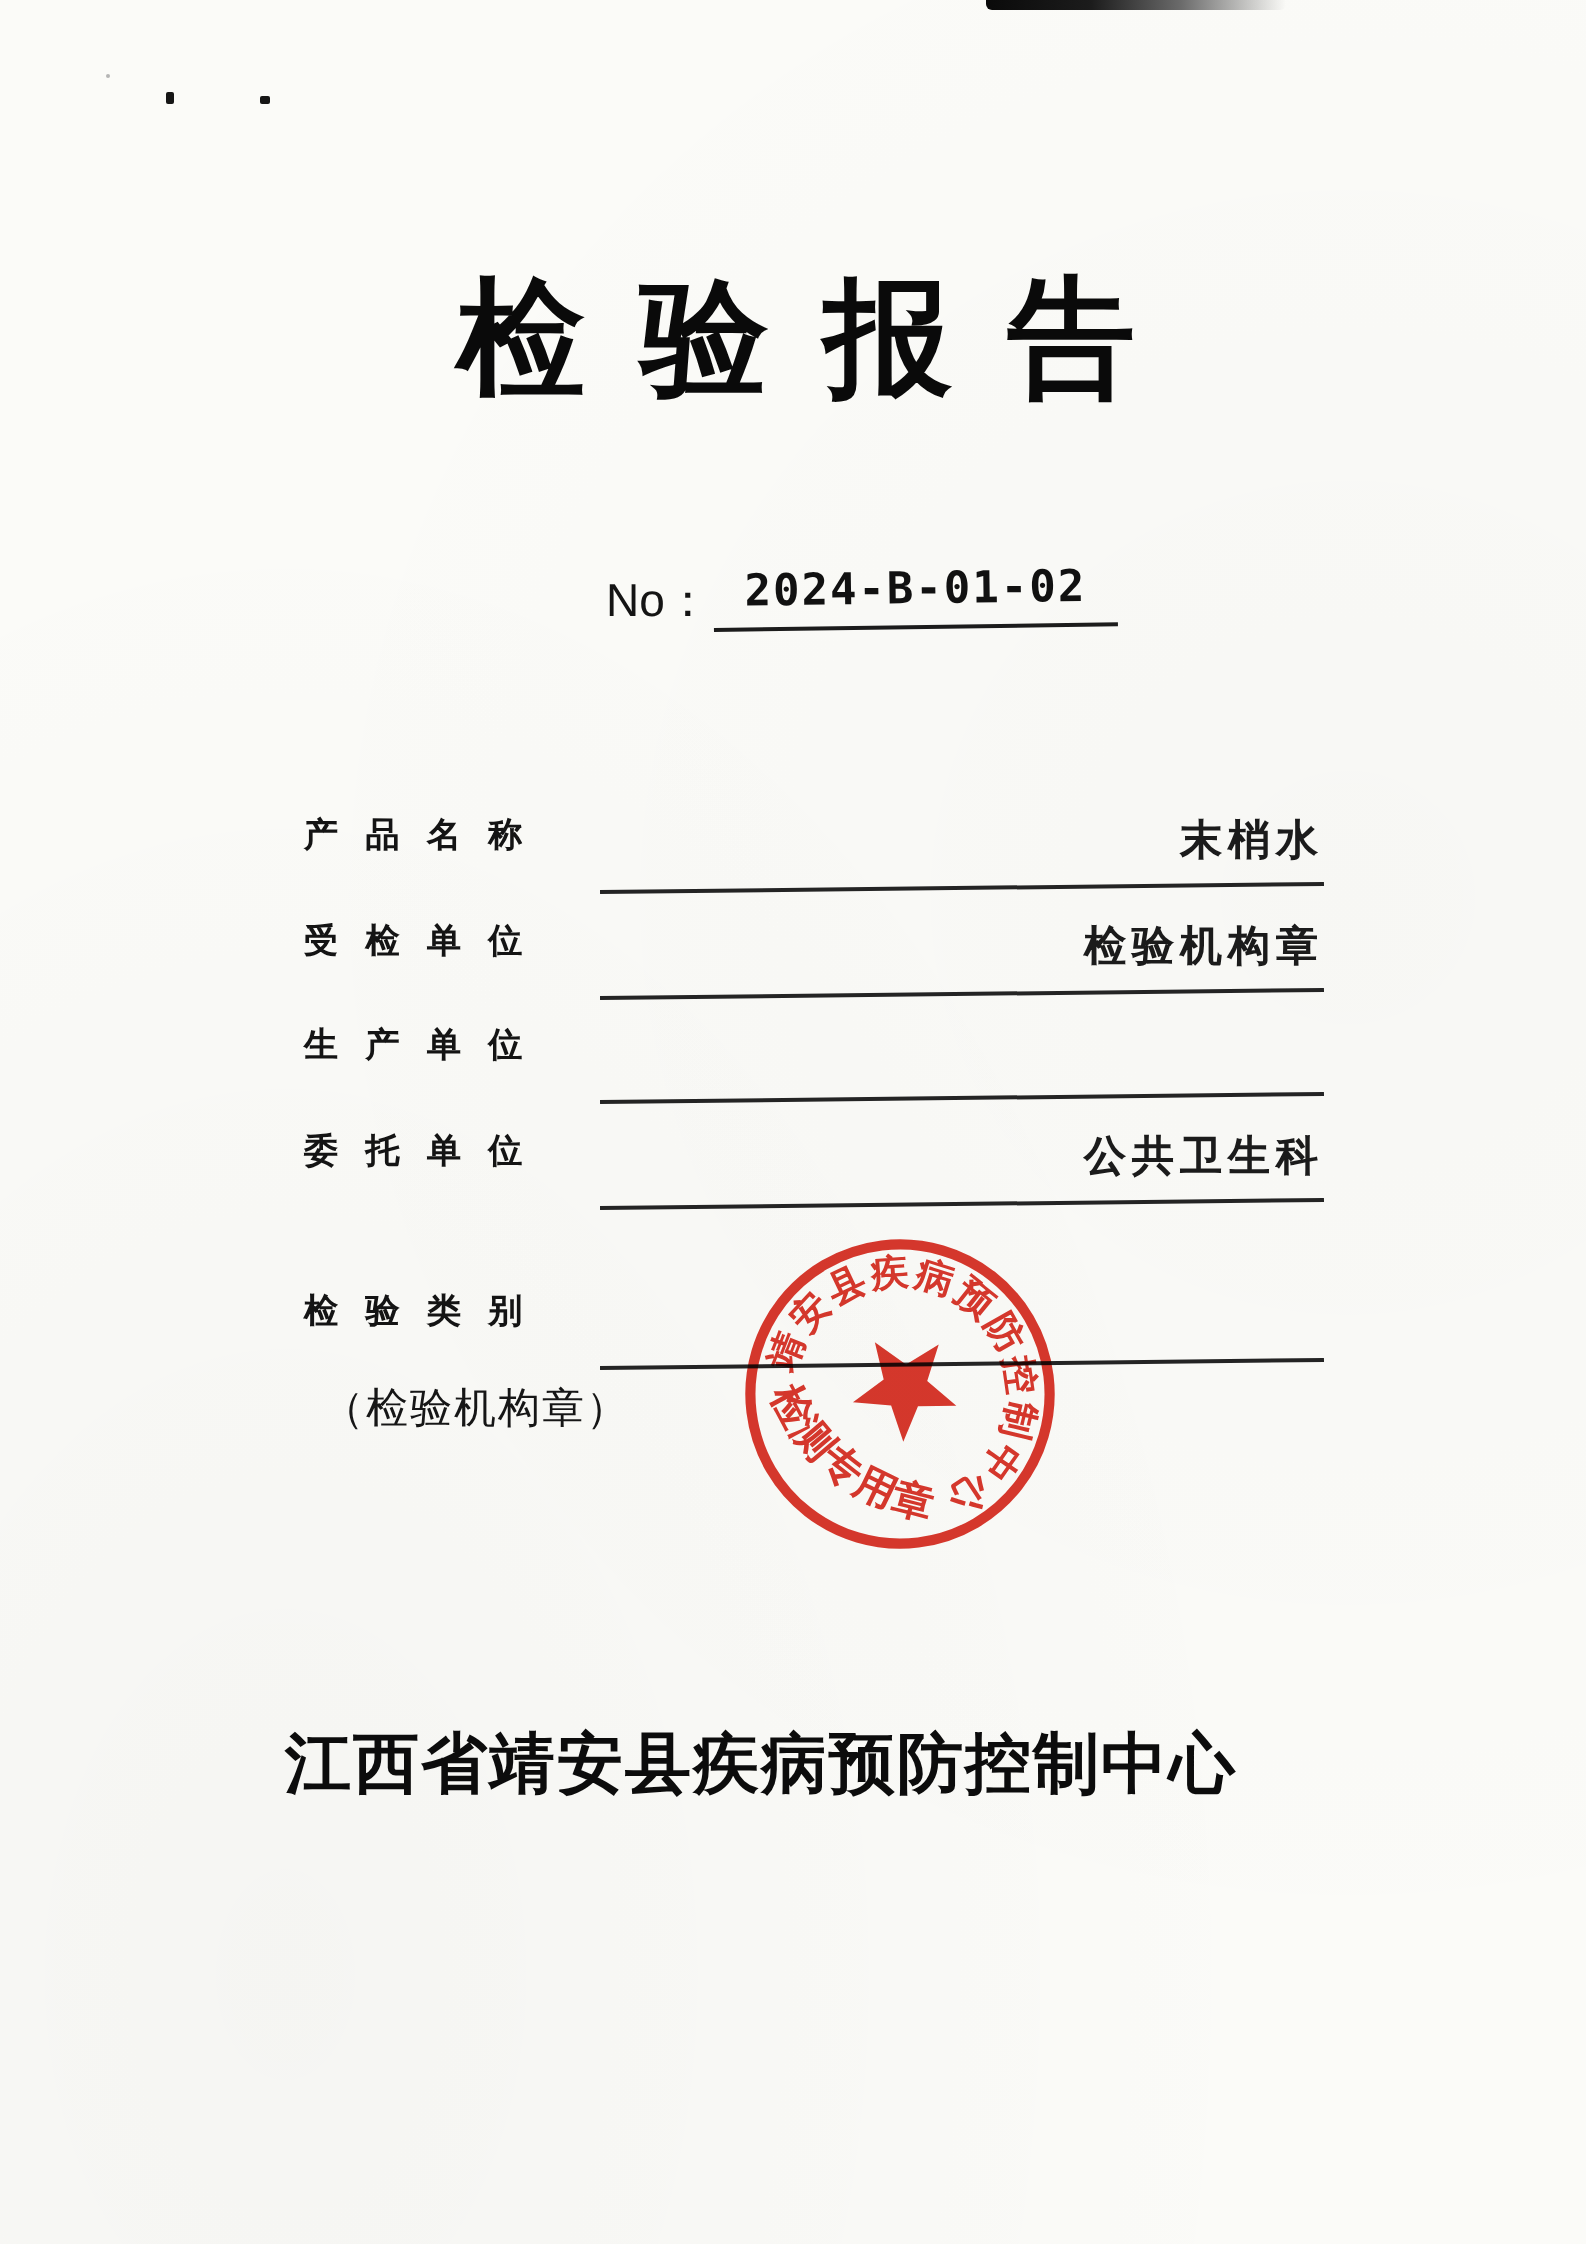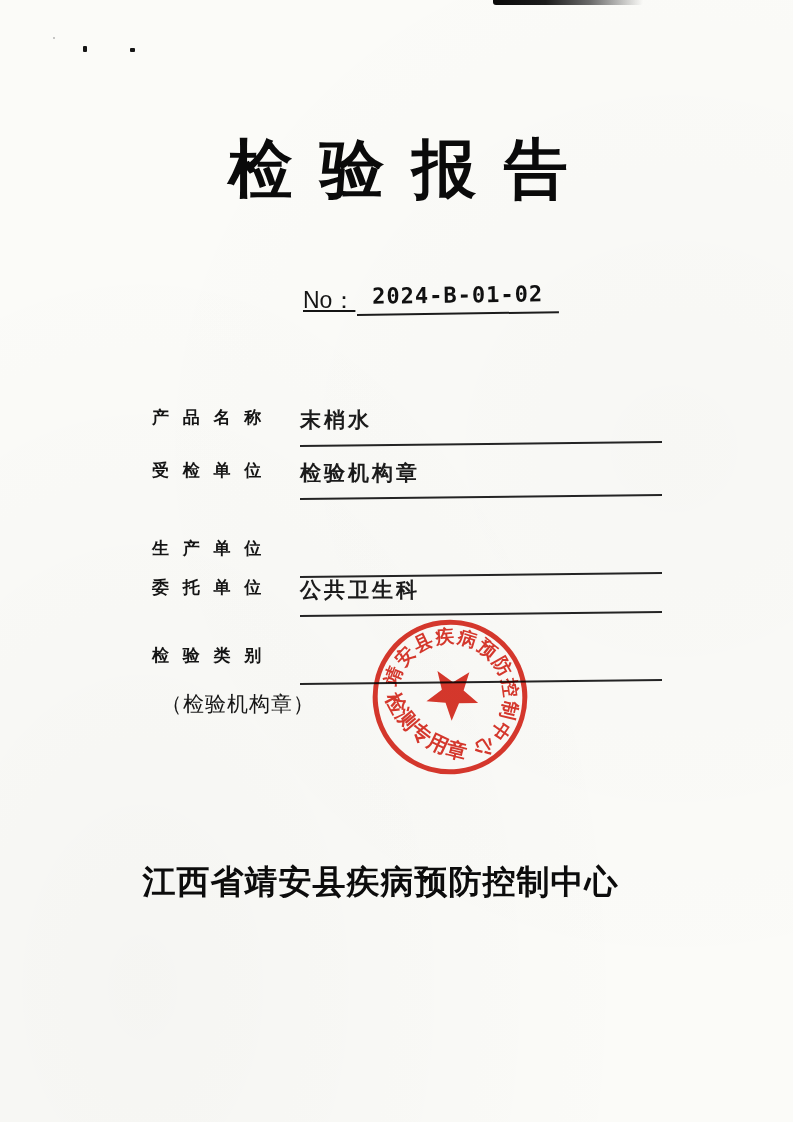--- a/index.html
+++ b/index.html
@@ -32,53 +32,53 @@
     position: absolute; top: 126px; left: 0; right: 0;
     text-align: center;
     font-size: 64px; font-weight: 900; color: #0a0a0a;
     word-spacing: 8px; letter-spacing: 1px;
     font-family: "Liberation Sans", sans-serif;
     transform: translateX(2px);
     white-space: nowrap;
   }
 
   .no-block { position: absolute; top: 284px; left: 303px; white-space: nowrap; }
-  .no-label { font-size: 23px; font-weight: 500; color: #141414; vertical-align: bottom; text-decoration: underline; }
+  .no-label { font-size: 23px; font-weight: 500; color: #141414; vertical-align: bottom; }
   .no-value-box {
     display: inline-block; width: 202px; text-align: center;
     border-bottom: 2px solid #1c1c1c; padding-bottom: 5px;
     transform: rotate(-0.8deg); transform-origin: left bottom;
     margin-left: 2px;
   }
   .no-value {
     font-family: "DejaVu Sans Mono", monospace;
     font-size: 22px; font-weight: 600; letter-spacing: 1px; color: #111;
   }
 
   .field-row { position: absolute; left: 152px; width: 510px; height: 44px; }
   .field-label {
     position: absolute; left: 0; top: 0;
     font-size: 17px; font-weight: 700; color: #141414;
     word-spacing: 7px; letter-spacing: 1px; white-space: nowrap;
   }
   .field-value {
     position: absolute; left: 148px; width: 362px; top: 0;
-    text-align: left;
+    text-align: right;
     font-size: 21px; font-weight: 700; color: #1b1b1b; letter-spacing: 3px;
     white-space: nowrap;
   }
   .field-line {
     position: absolute; left: 148px; width: 362px; top: 37px; height: 2px;
     background: #242424;
     transform: rotate(-0.65deg);
   }
   .row-1 { top: 406px; }
   .row-2 { top: 459px; }
-  .row-3 { top: 537px; }
-  .row-4 { top: 564px; margin-top: 12px; }
+  .row-3 { top: 511px; }
+  .row-4 { top: 564px; }
   .row-5 { top: 644px; }
 
   .seal-note {
     position: absolute; left: 161px; top: 677px;
     font-size: 21px; color: #161616; letter-spacing: 1px; font-weight: 500; margin-top: 13px;
   }
 
   .stamp {
     position: absolute; left: 365px; top: 612px; width: 170px; height: 170px;
     mix-blend-mode: multiply; opacity: 0.93;

